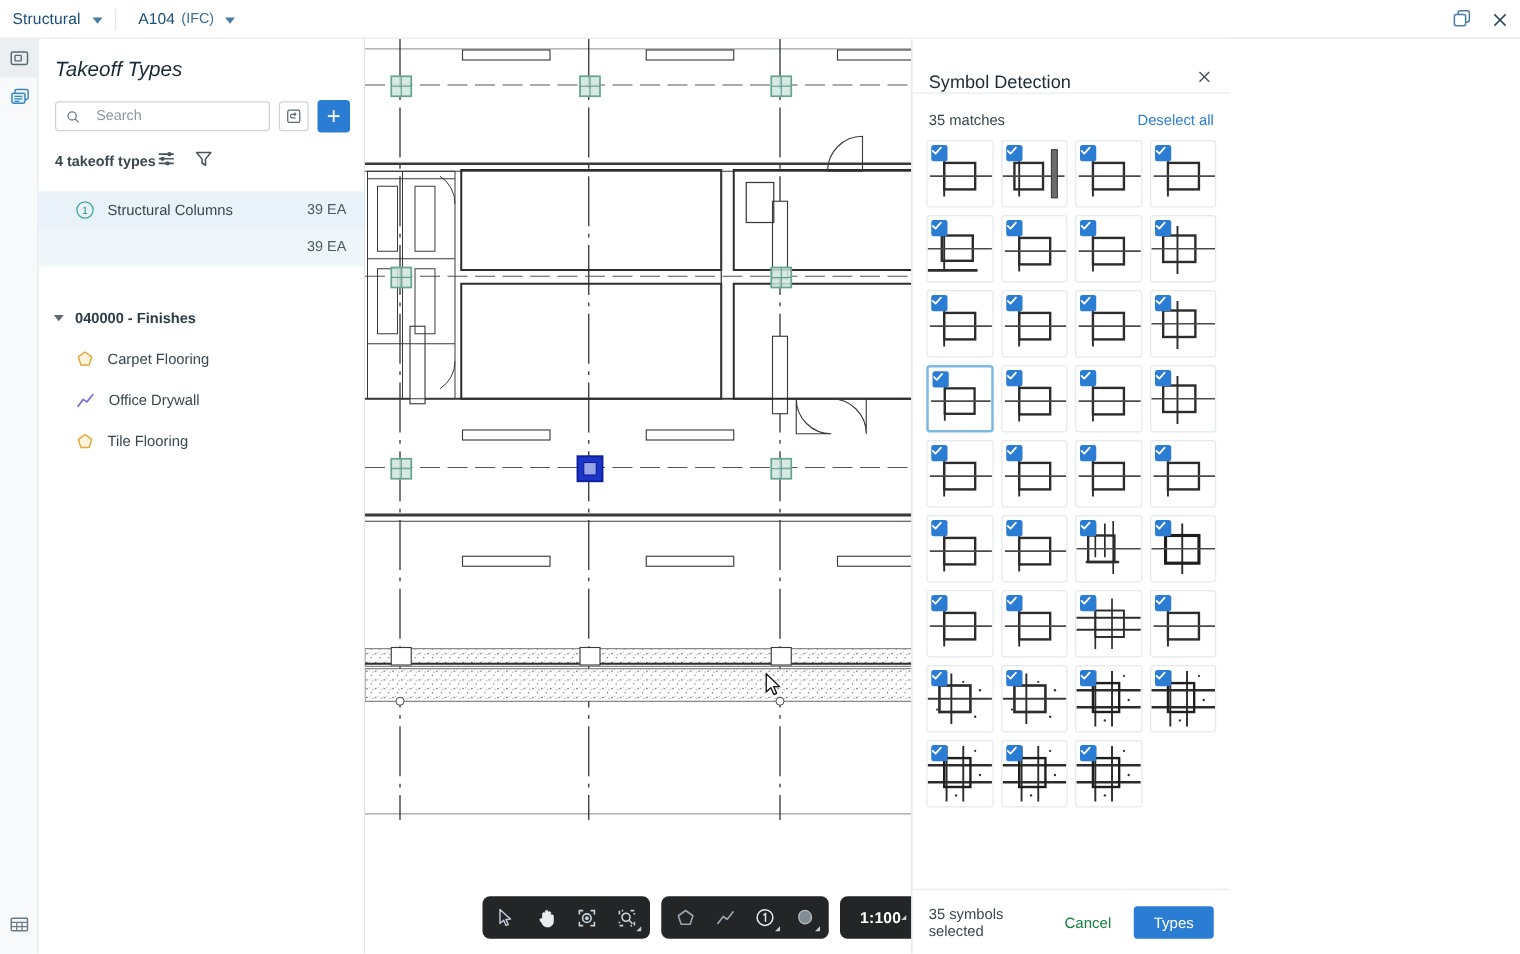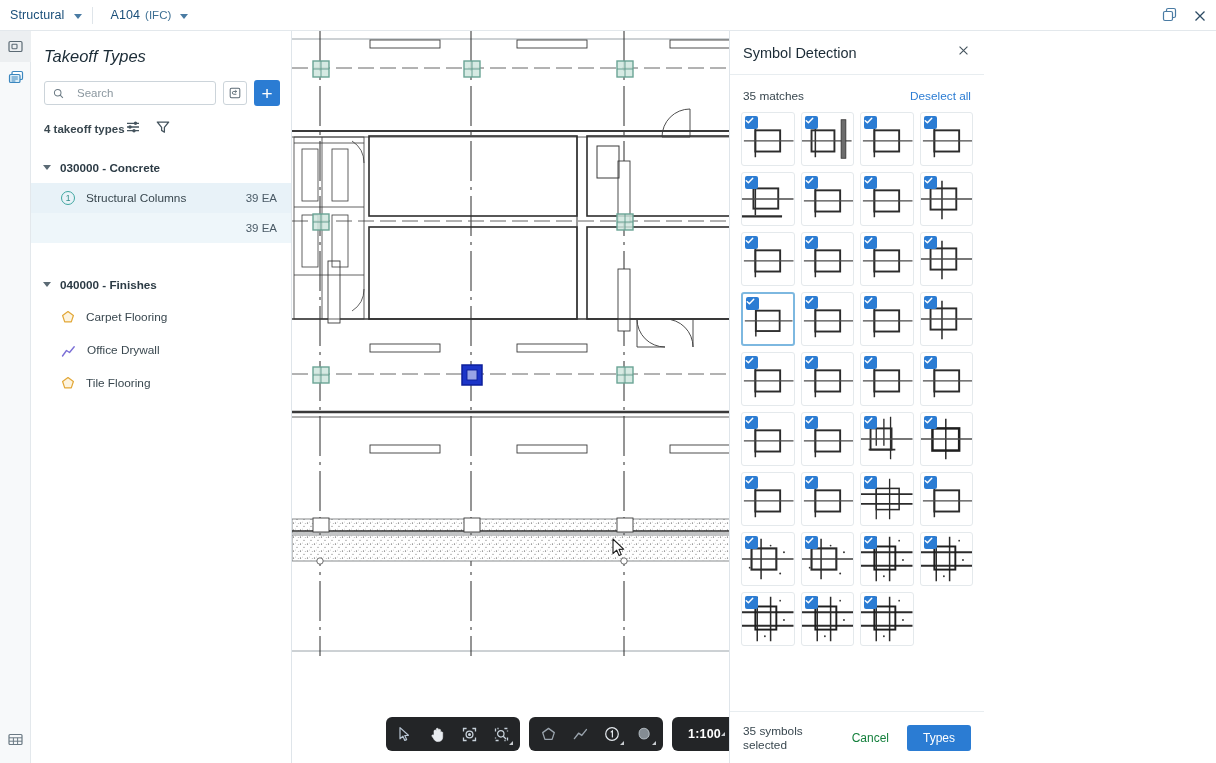--- a/index.html
+++ b/index.html
@@ -163,21 +163,21 @@
     border-left: 4px solid transparent; border-bottom: 4px solid #c8ccd0;
   }
 
   
   .sd {
     position: absolute; right: 0; top: 31px; width: 255px; height: 732px;
     background: #ffffff; border-left: 1px solid #dfe5ea;
     display: flex; flex-direction: column;
   }
   .sd-head {
-    height: 44px; display: flex; align-items: center;
+    height: 44px; display: flex; align-items: flex-end;
     justify-content: space-between; padding: 0 13px 0 13px;
     border-bottom: 1px solid #e8edf0;
   }
   .sd-title { font-size: 14.5px; color: #1b2b36; }
   .sd-sub {
     display: flex; align-items: center; justify-content: space-between;
     padding: 14px 13px 9px 13px;
   }
   .sd-matches { font-size: 11.8px; color: #39474f; }
   .sd-deselect { font-size: 11.8px; color: #2b7cd3; cursor: pointer; }
@@ -303,24 +303,20 @@
         <span>
           <svg width="16" height="16" viewBox="0 0 16 16">
             <path d="M2.3 3 H13.7 L9.4 8.3 V13.2 L6.6 11.4 V8.3 Z" fill="none" stroke="#45545e" stroke-width="1.25" stroke-linejoin="round"></path>
           </svg>
         </span>
       </span>
     </div>
 
     <div class="tree">
 
-      <div class="group">
-        <span class="caret"></span>
-        <span class="gname">030000 - Concrete</span>
-      </div>
       <div class="row selected">
         <span class="sym-circle">1</span>
         <span class="rlabel">Structural Columns</span>
         <span class="rqty">39 EA</span>
       </div>
       <div class="row subtotal">
         <span class="rqty">39 EA</span>
       </div>
 
       <div class="group-spacer"></div>

